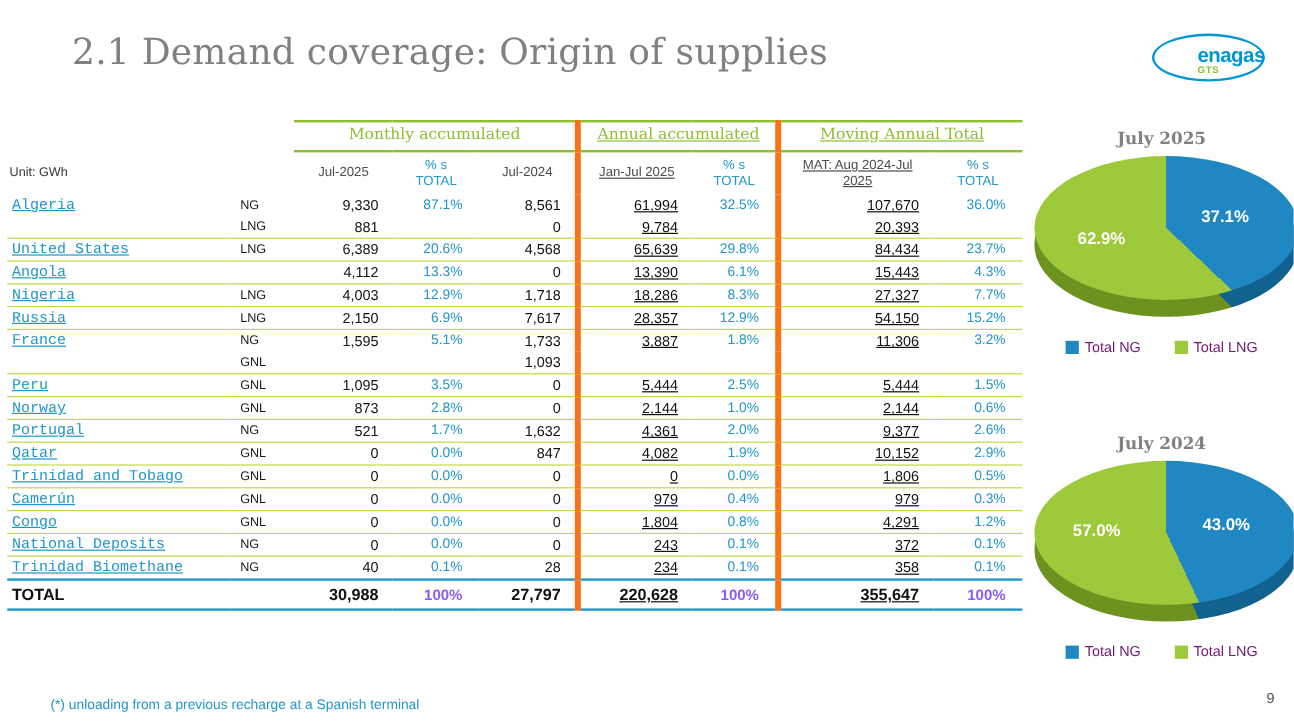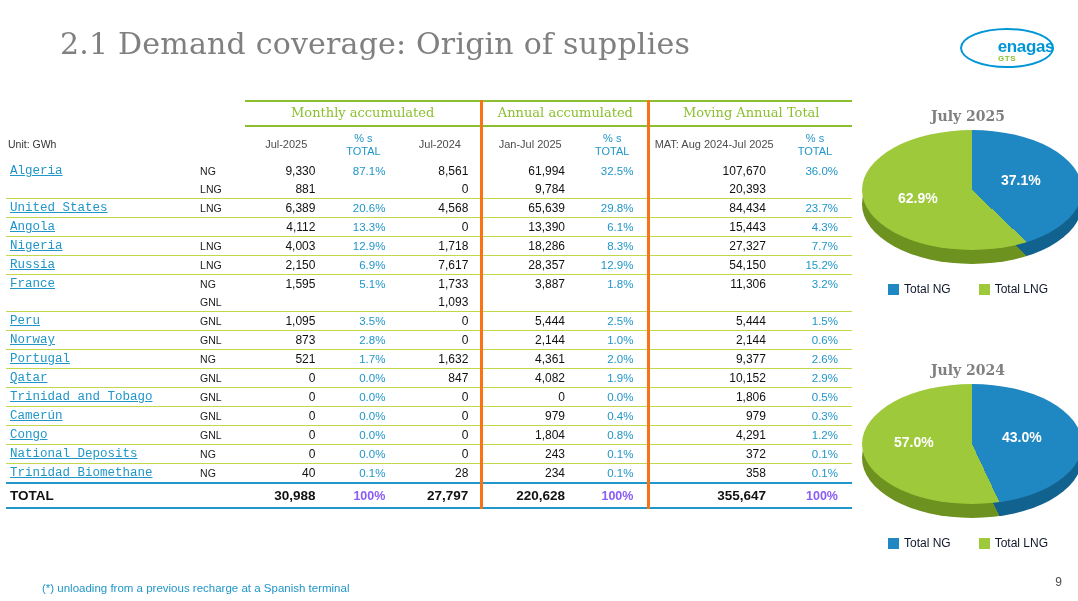--- a/index.html
+++ b/index.html
@@ -142,21 +142,21 @@
   tr.total > td {
     font-weight: bold;
     border-top: 2px solid #2196c9;
     border-bottom: 2.5px solid #2196c9;
     padding-top: 4px;
     padding-bottom: 4px;
     font-size: 13.5px;
   }
   tr.total > td.row-name { color: #111111; font-size: 13.5px; text-decoration: none;}
   tr.total > td.pct { color: #8b5cf6; font-size: 12.5px; }
-  .vsep-l { border-left: 3px solid #f97316; }
+  .vsep-l { border-left: 5px solid #f97316; text-decoration: underline; }
   .footnote {
     position: absolute;
     left: 42px;
     top: 582px;
     font-size: 11.5px;
     color: #2196c9;
   }
   .page-num {
     position: absolute;
     right: 16px;
@@ -192,21 +192,21 @@
     font-weight: bold;
     font-size: 14px;
     color: #ffffff;
   }
   .legend {
     display: flex;
     justify-content: center;
     gap: 28px;
     margin-top: 14px;
     font-size: 12px;
-    color: #0f172a;
+    color: #701a75;
   }
   .legend-item { display: flex; align-items: center; gap: 5px; white-space: nowrap; }
   .swatch { width: 11px; height: 11px; display: inline-block; }
   .sw-ng { background: #1f87c2; }
   .sw-lng { background: #9ec93a; }
 </style>
 </head>
 <body>
 
 <div class="slide">

